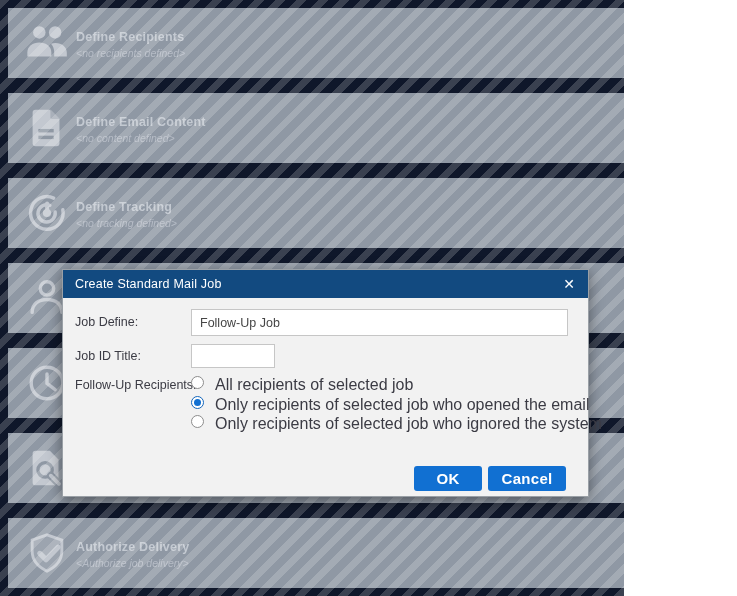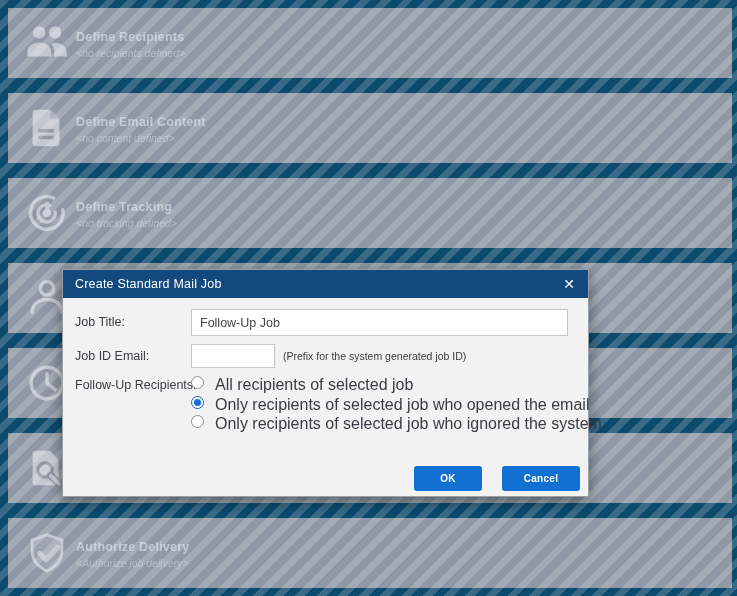--- a/index.html
+++ b/index.html
@@ -1,19 +1,19 @@
 <!DOCTYPE html>
 <html><head>
 <meta charset="utf-8">
 <style>
   html,body { margin:0; padding:0; }
   body { font-family:"Liberation Sans", sans-serif; }
   .page {
-    position:relative; width:737px; height:596px;
-    background:#0c4a6e; overflow:hidden;text-decoration:underline;
+    position:relative; width:624px; height:596px;
+    background:#0f172a; overflow:hidden;text-decoration:underline;
   }
   
   .card {
     position:absolute; left:8px; width:724px; height:70px;
     background:#8f98a4;
   }
   .card .icon { position:absolute; left:16px; top:12px; width:46px; height:46px; }
   .step-title {
     position:absolute; left:68px; top:22px;
     font-size:12.5px; font-weight:bold; color:#c3c9d1; letter-spacing:.2px;
@@ -75,24 +75,24 @@
   .radio-label {
     position:absolute; left:24px; top:1px; font-size:16px; color:#3b3b44; white-space:nowrap;
   }
   .note {
     position:absolute; left:128px; top:135px; width:392px;
     font-size:10px; line-height:1.35; color:#2e2e2e;
   }
   .btn {
     position:absolute; top:168px; height:25px; border:none; border-radius:3px;
     background:#1170d2; color:#ffffff; font-family:"Liberation Sans",sans-serif;
-    font-size:10px; font-weight:bold; cursor:pointer; letter-spacing:.3px;
+    font-size:15px; font-weight:bold; cursor:pointer; letter-spacing:.3px;
   }
   .btn-ok { left:351px; width:68px; }
-  .btn-cancel { left:439px; width:78px; }
+  .btn-cancel { left:425px; width:78px; }
   .ic-fill { fill:#c3c8d0; }
   .ic-stroke { fill:none; stroke:#c3c8d0; stroke-width:3.6px; stroke-linecap:round; }
   .ic-cut { fill:#8f98a4; }
 </style>
 </head>
 <body>
 
 <div class="page">
 
   <div class="card" style="top:8px">
@@ -176,26 +176,25 @@
 
   <div class="stripes"></div>
 
   <div class="dialog">
     <div class="titlebar">
       <span class="dlg-title">Create Standard Mail Job</span>
       <span class="close-btn">✕</span>
     </div>
     <div class="dlg-body">
 
-      <span class="dlg-label" style="top:17px">Job Title:</span>
+      <span class="dlg-label" style="top:17px">Job Define:</span>
       <input class="text-input ti-job-title" type="text" value="Follow-Up Job" style="">
 
-      <span class="dlg-label" style="top:51px">Job ID Email:</span>
+      <span class="dlg-label" style="top:51px">Job ID Title:</span>
       <input class="text-input ti-prefix" type="text" value="" style="">
-      <span class="hint">(Prefix for the system generated job ID)</span>
 
       <span class="dlg-label" style="top:80px">Follow-Up Recipients:</span>
 
       <div class="radio-row" style="top:77px">
         <span class="radio" data-selected="false">
             <span class="radio-dot"></span>
           </span>
         <span class="radio-label">All recipients of selected job</span>
       </div>
 

